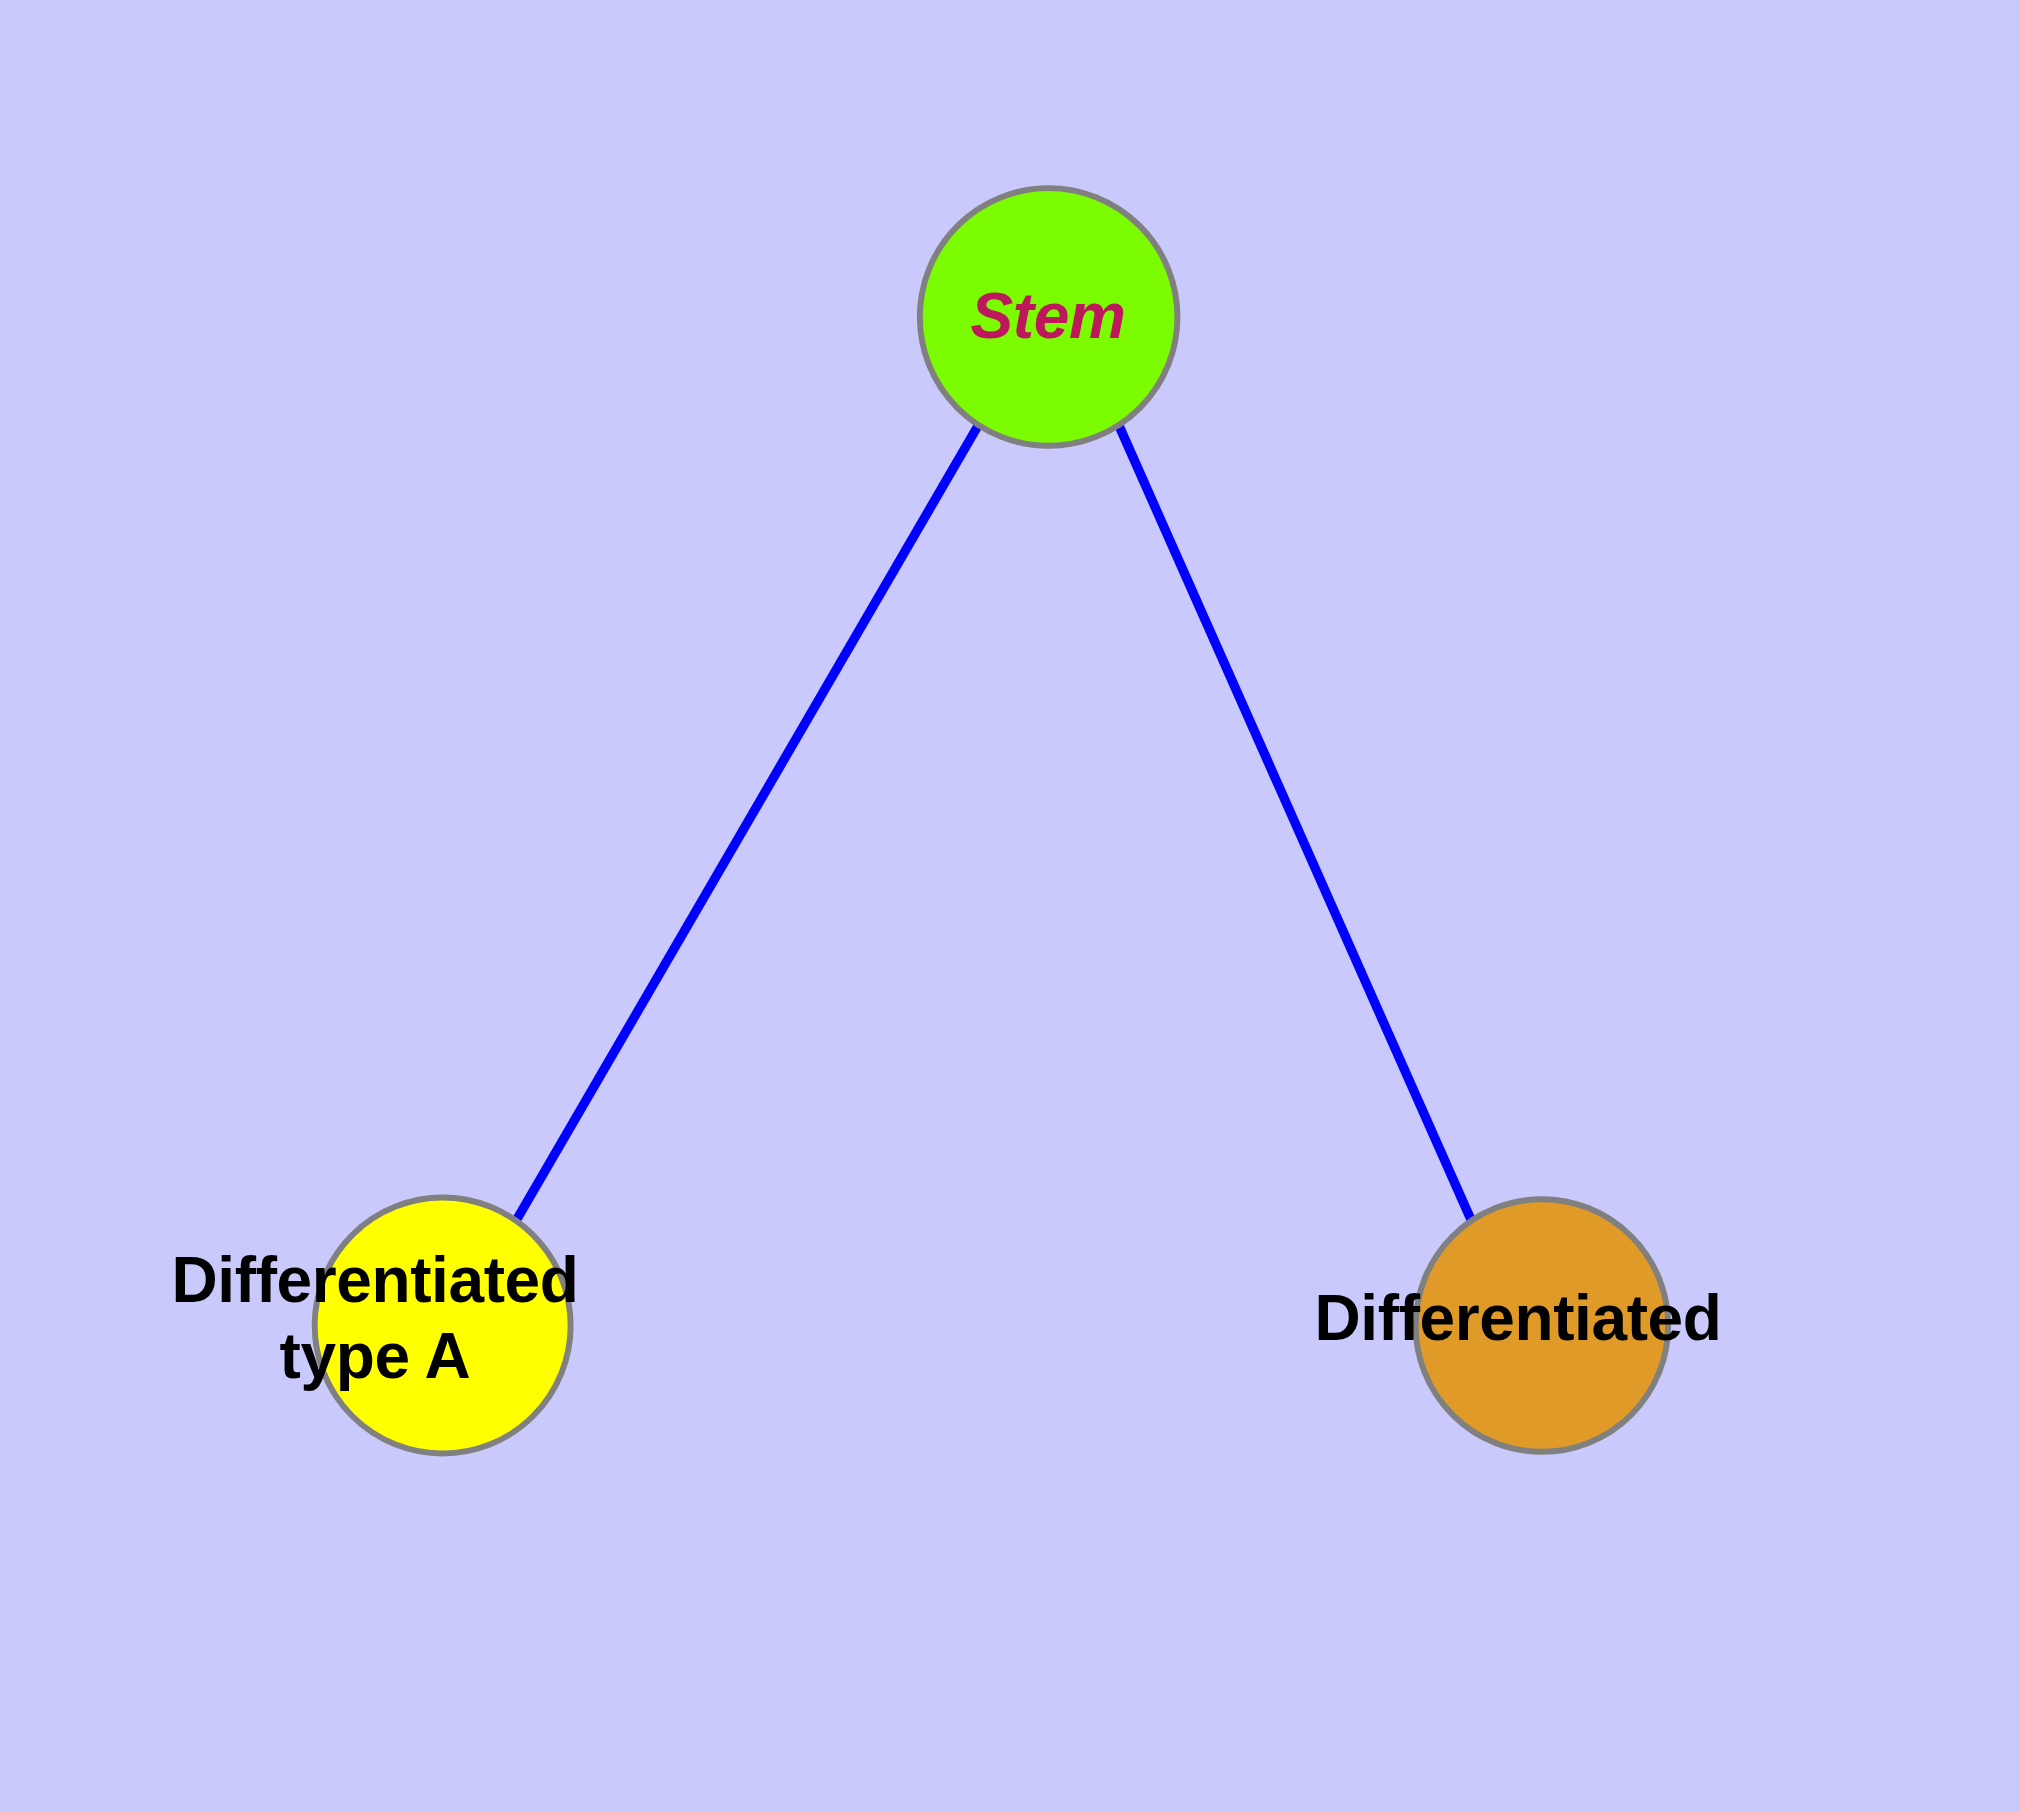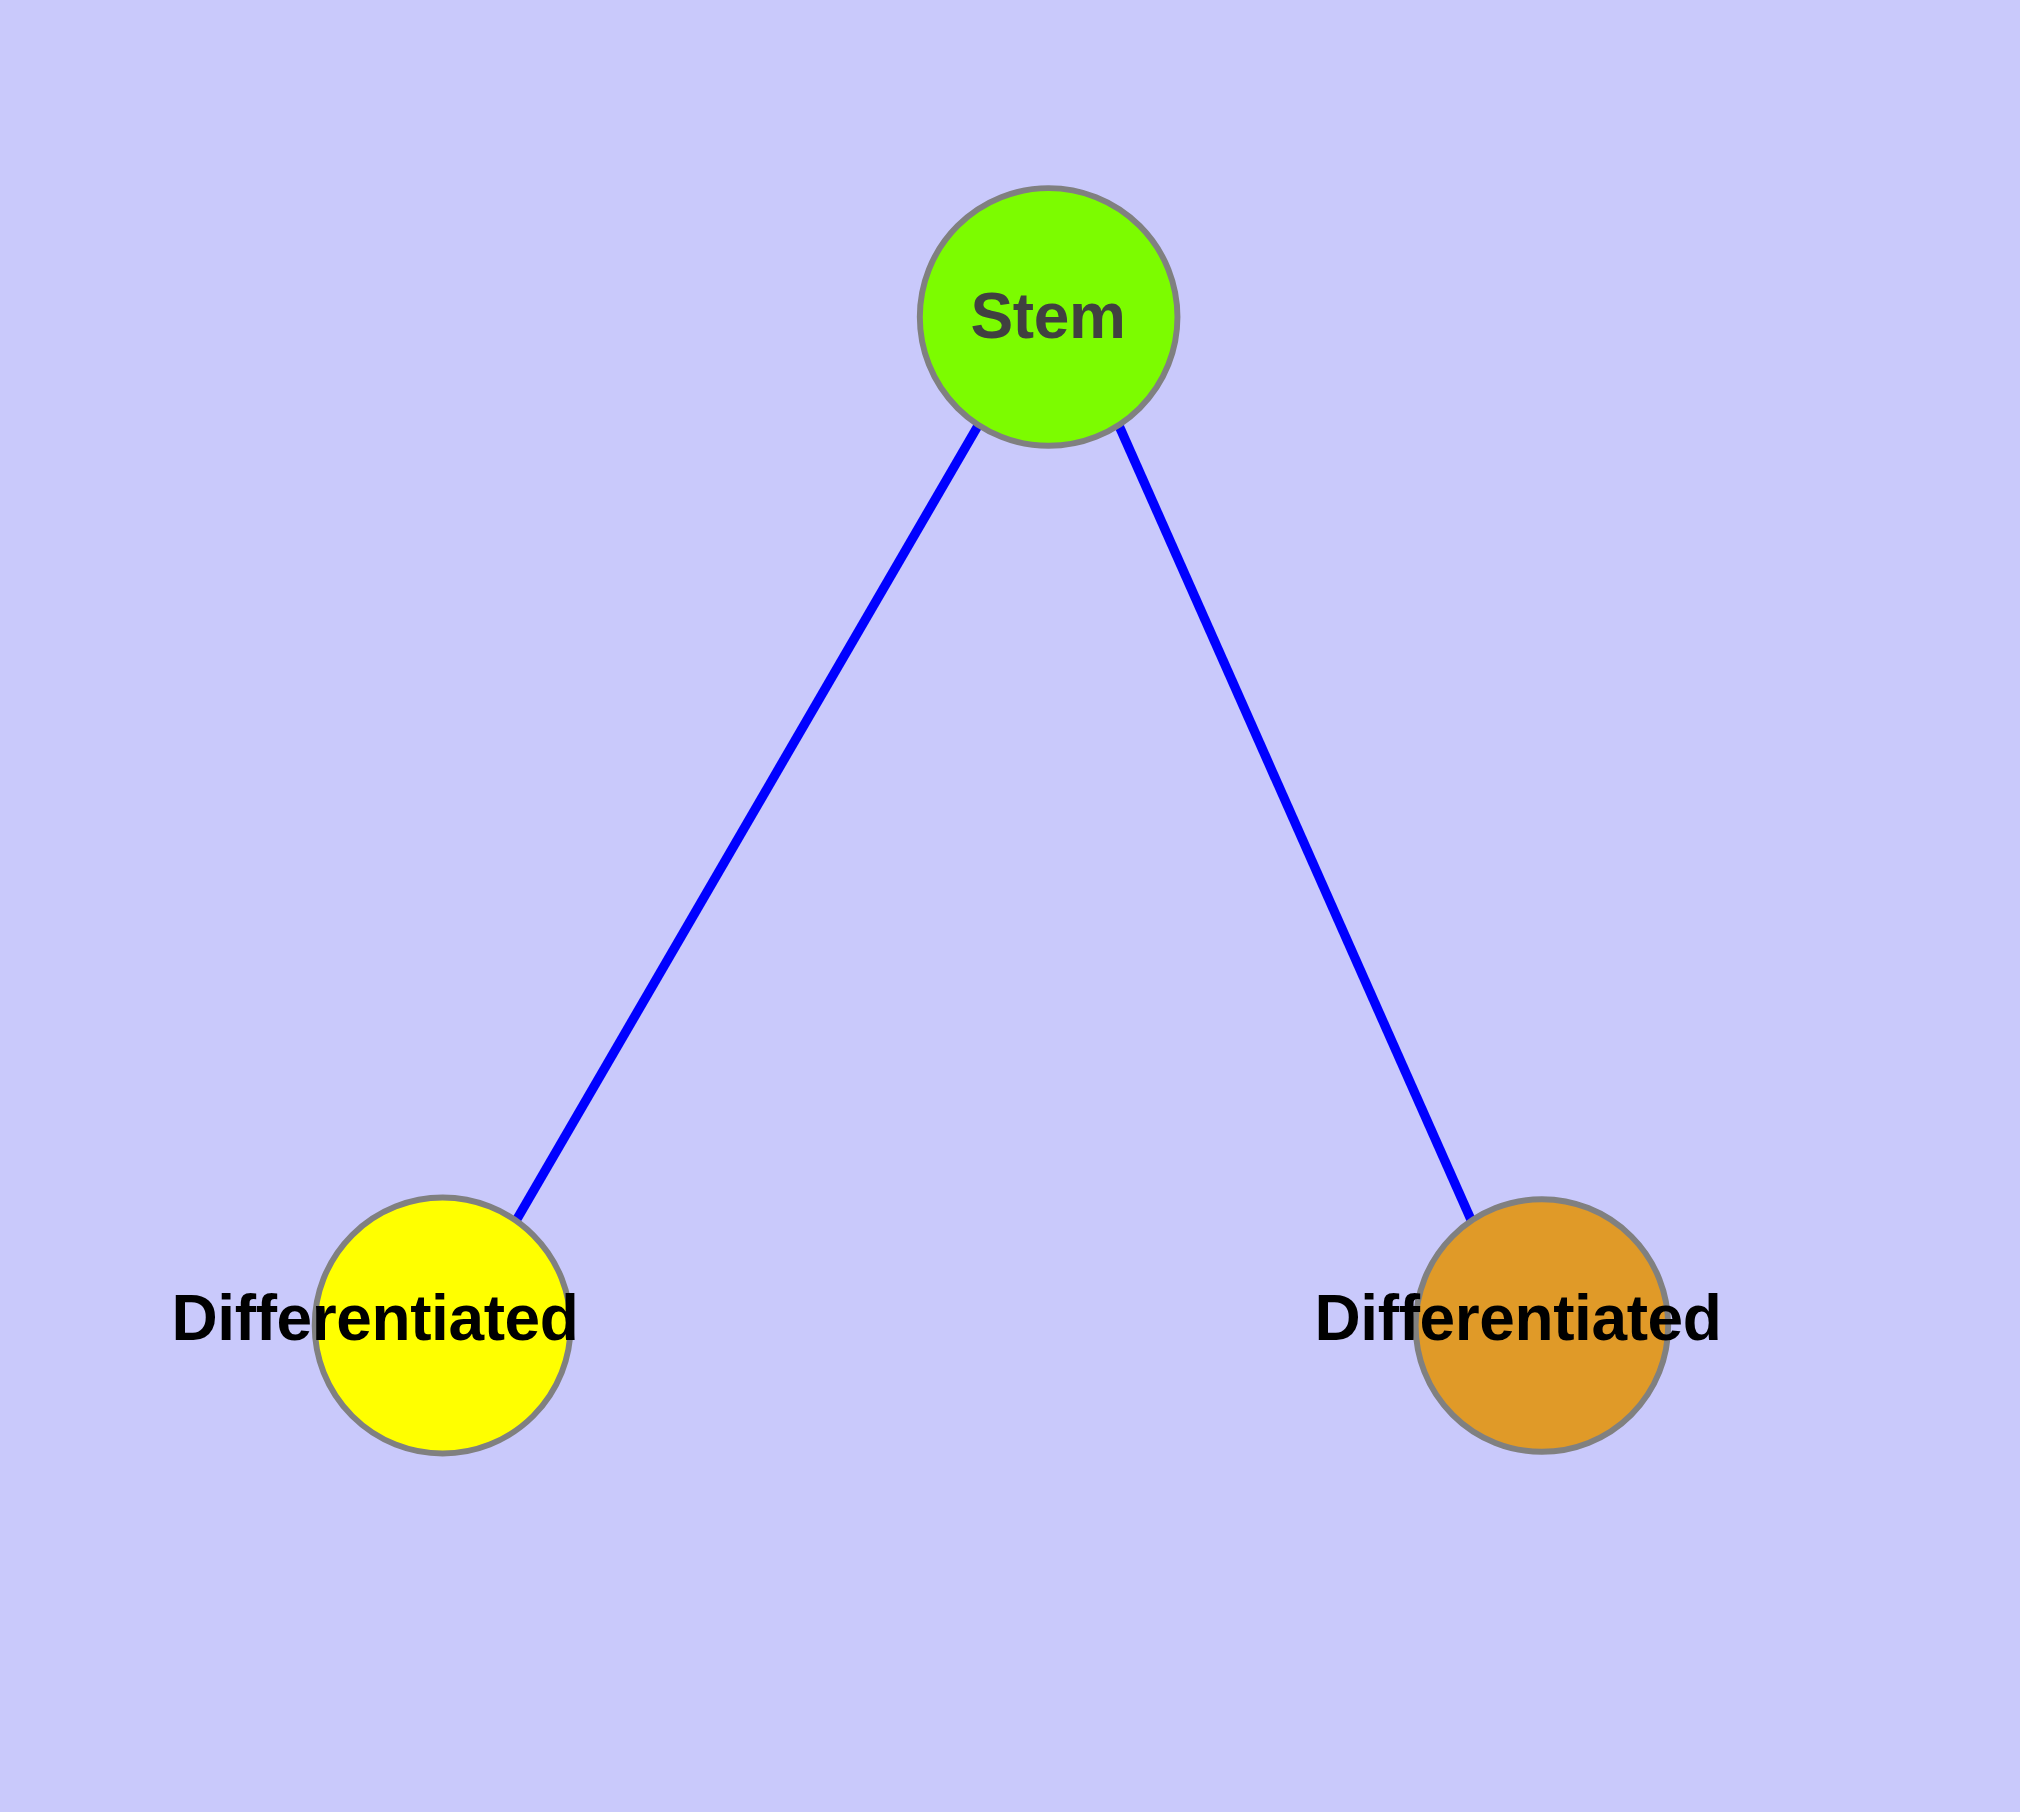--- a/index.html
+++ b/index.html
@@ -53,19 +53,19 @@
         <line x1="1319" y1="500" x2="1737" y2="1443" stroke="#0000ff" stroke-width="11" stroke-linecap="butt"></line>
       </g>
     <g id="nodes-layer">
         <circle cx="1237" cy="374" r="152" fill="#7cfc00" stroke="#808080" stroke-width="7"></circle>
         <circle cx="522" cy="1564" r="151" fill="#ffff00" stroke="#808080" stroke-width="7"></circle>
         <circle cx="1819" cy="1564" r="149" fill="#e09a28" stroke="#808080" stroke-width="7"></circle>
       </g>
   </svg>
 
   <div id="labels-layer">
-      <div class="node-label" style="left: 1048px; top: 317px; color: #404040;"><div>Stem</div></div>
-      <div class="node-label" style="left: 375px; top: 1319px; color: rgb(0, 0, 0);"><div>Differentiated</div></div>
+      <div class="node-label" style="left: 1048px; top: 317px; color: #be185d; font-style: italic;"><div>Stem</div></div>
+      <div class="node-label" style="left: 375px; top: 1319px; color: rgb(0, 0, 0);"><div>Differentiated</div><div>type A</div></div>
       <div class="node-label" style="left: 1518px; top: 1319px; color: rgb(0, 0, 0);"><div>Differentiated</div></div>
     </div>
 
 </div>
 
 
 </body></html>

